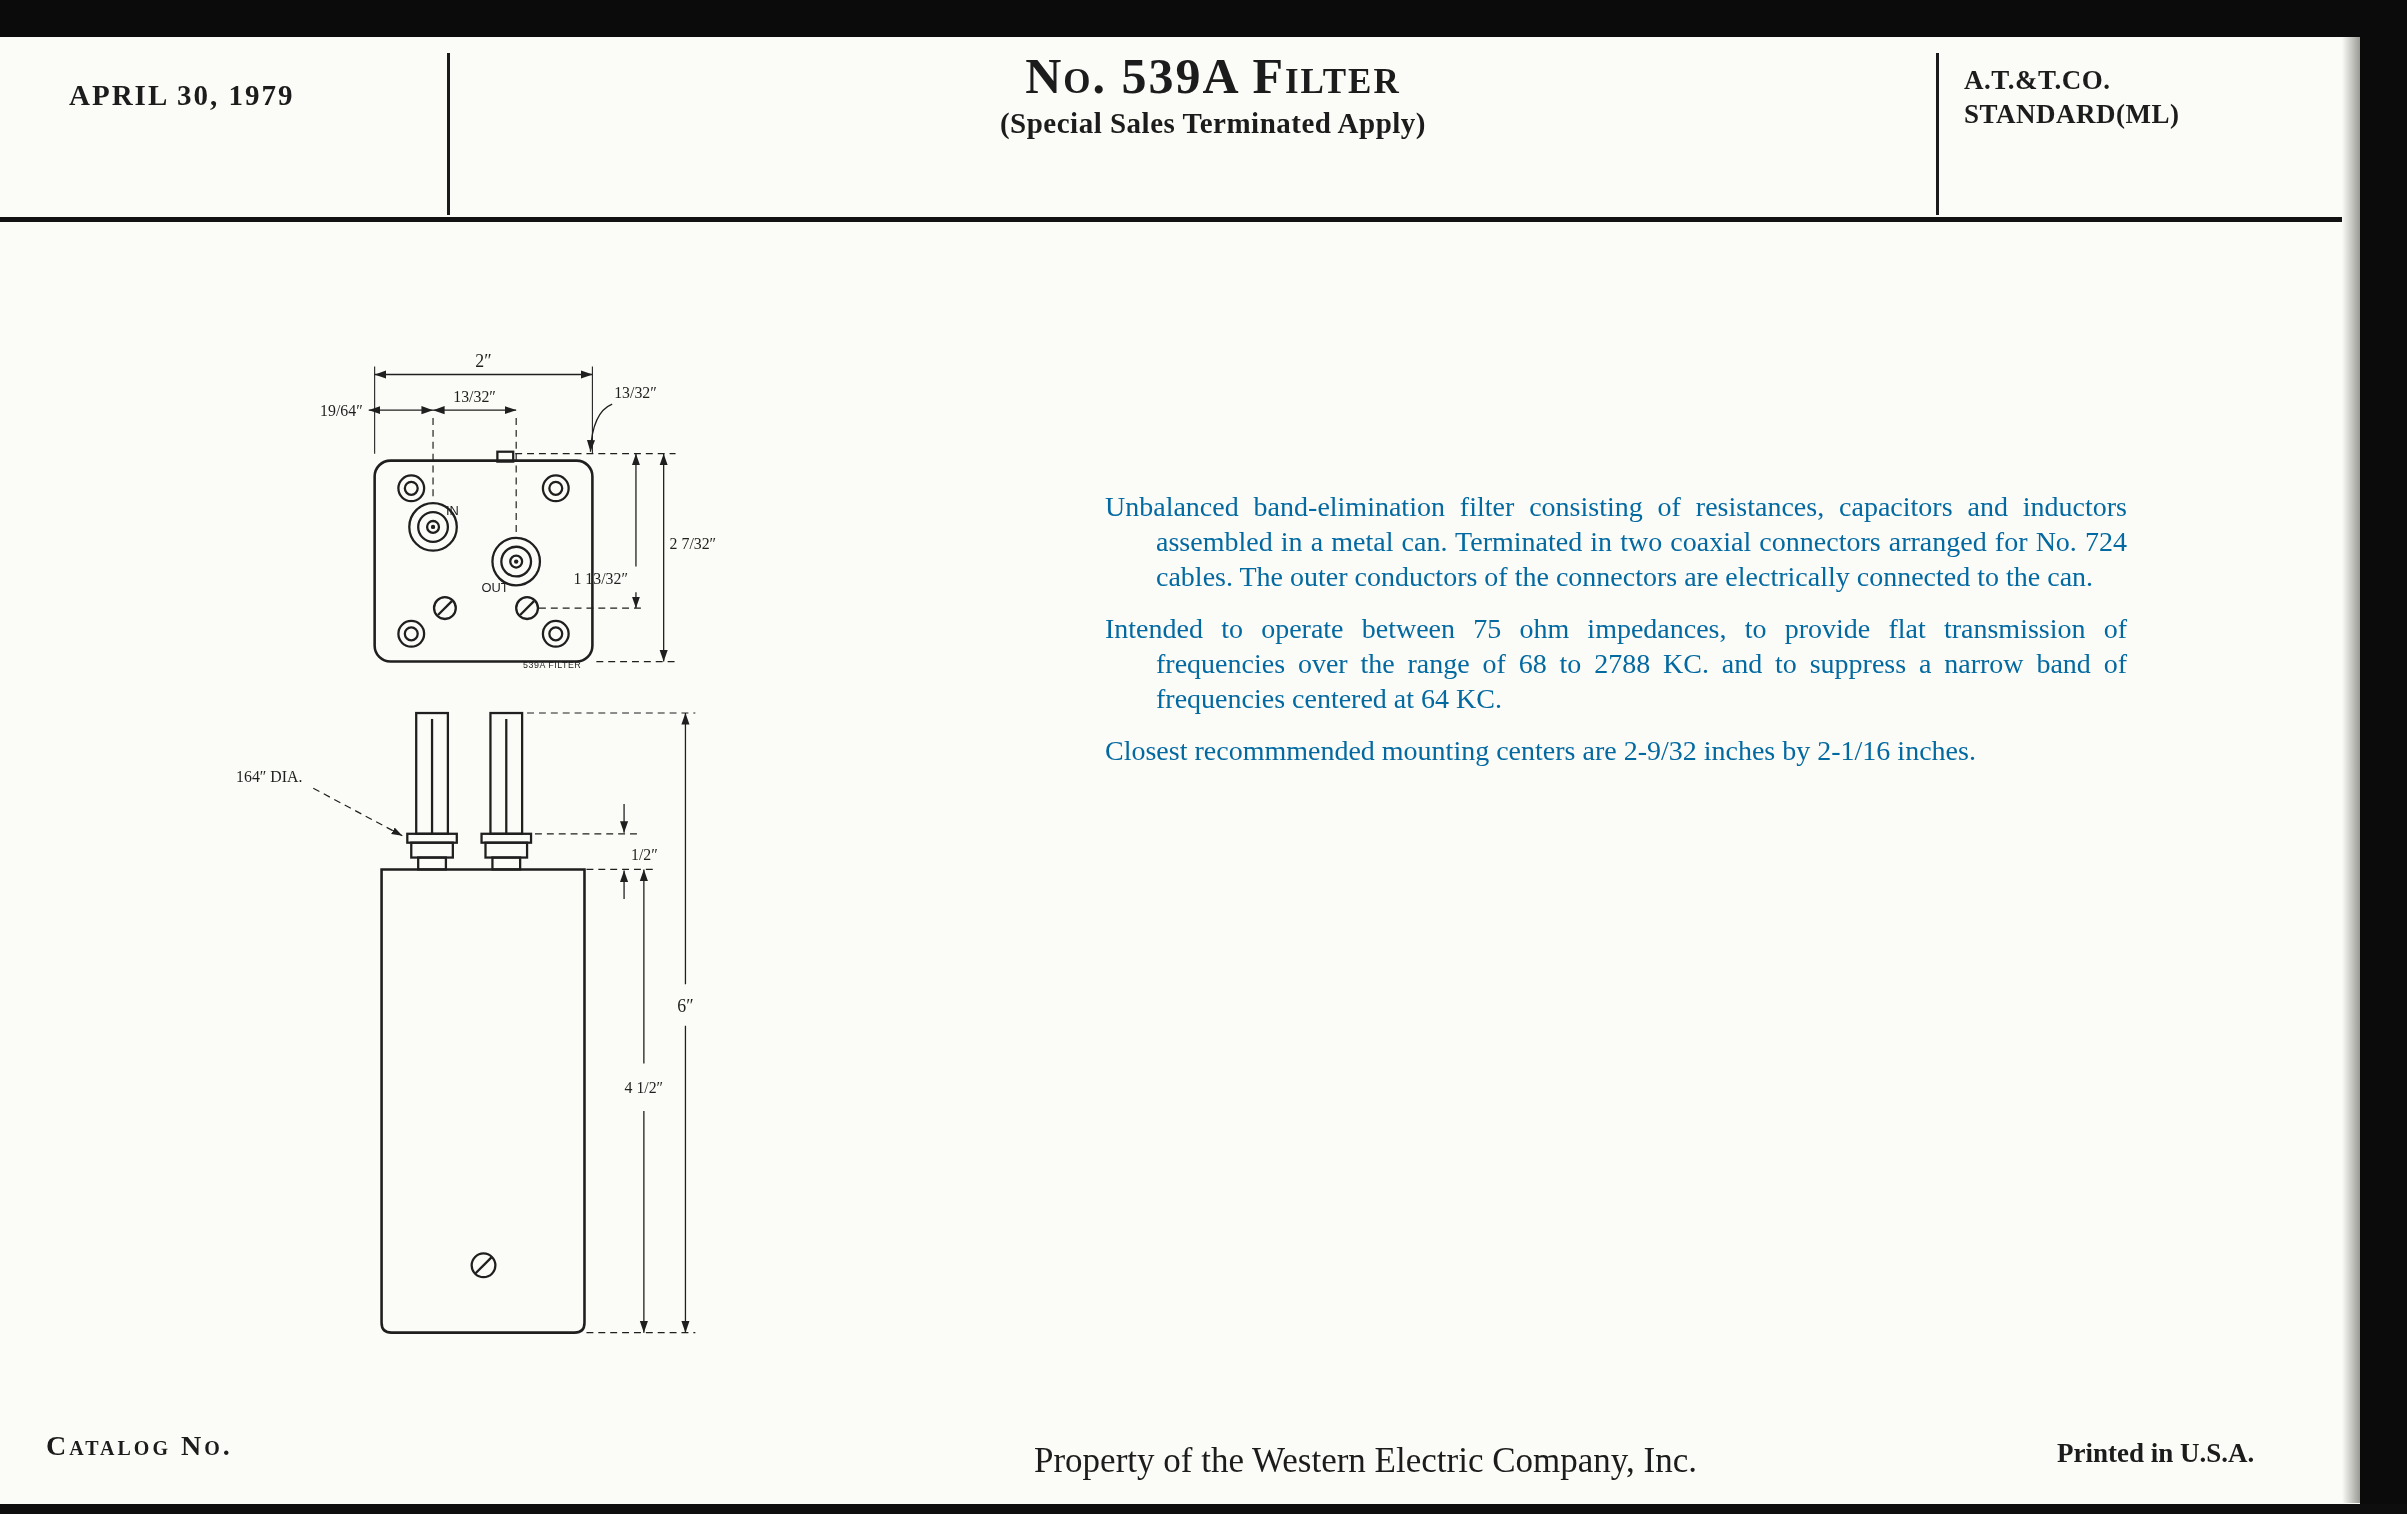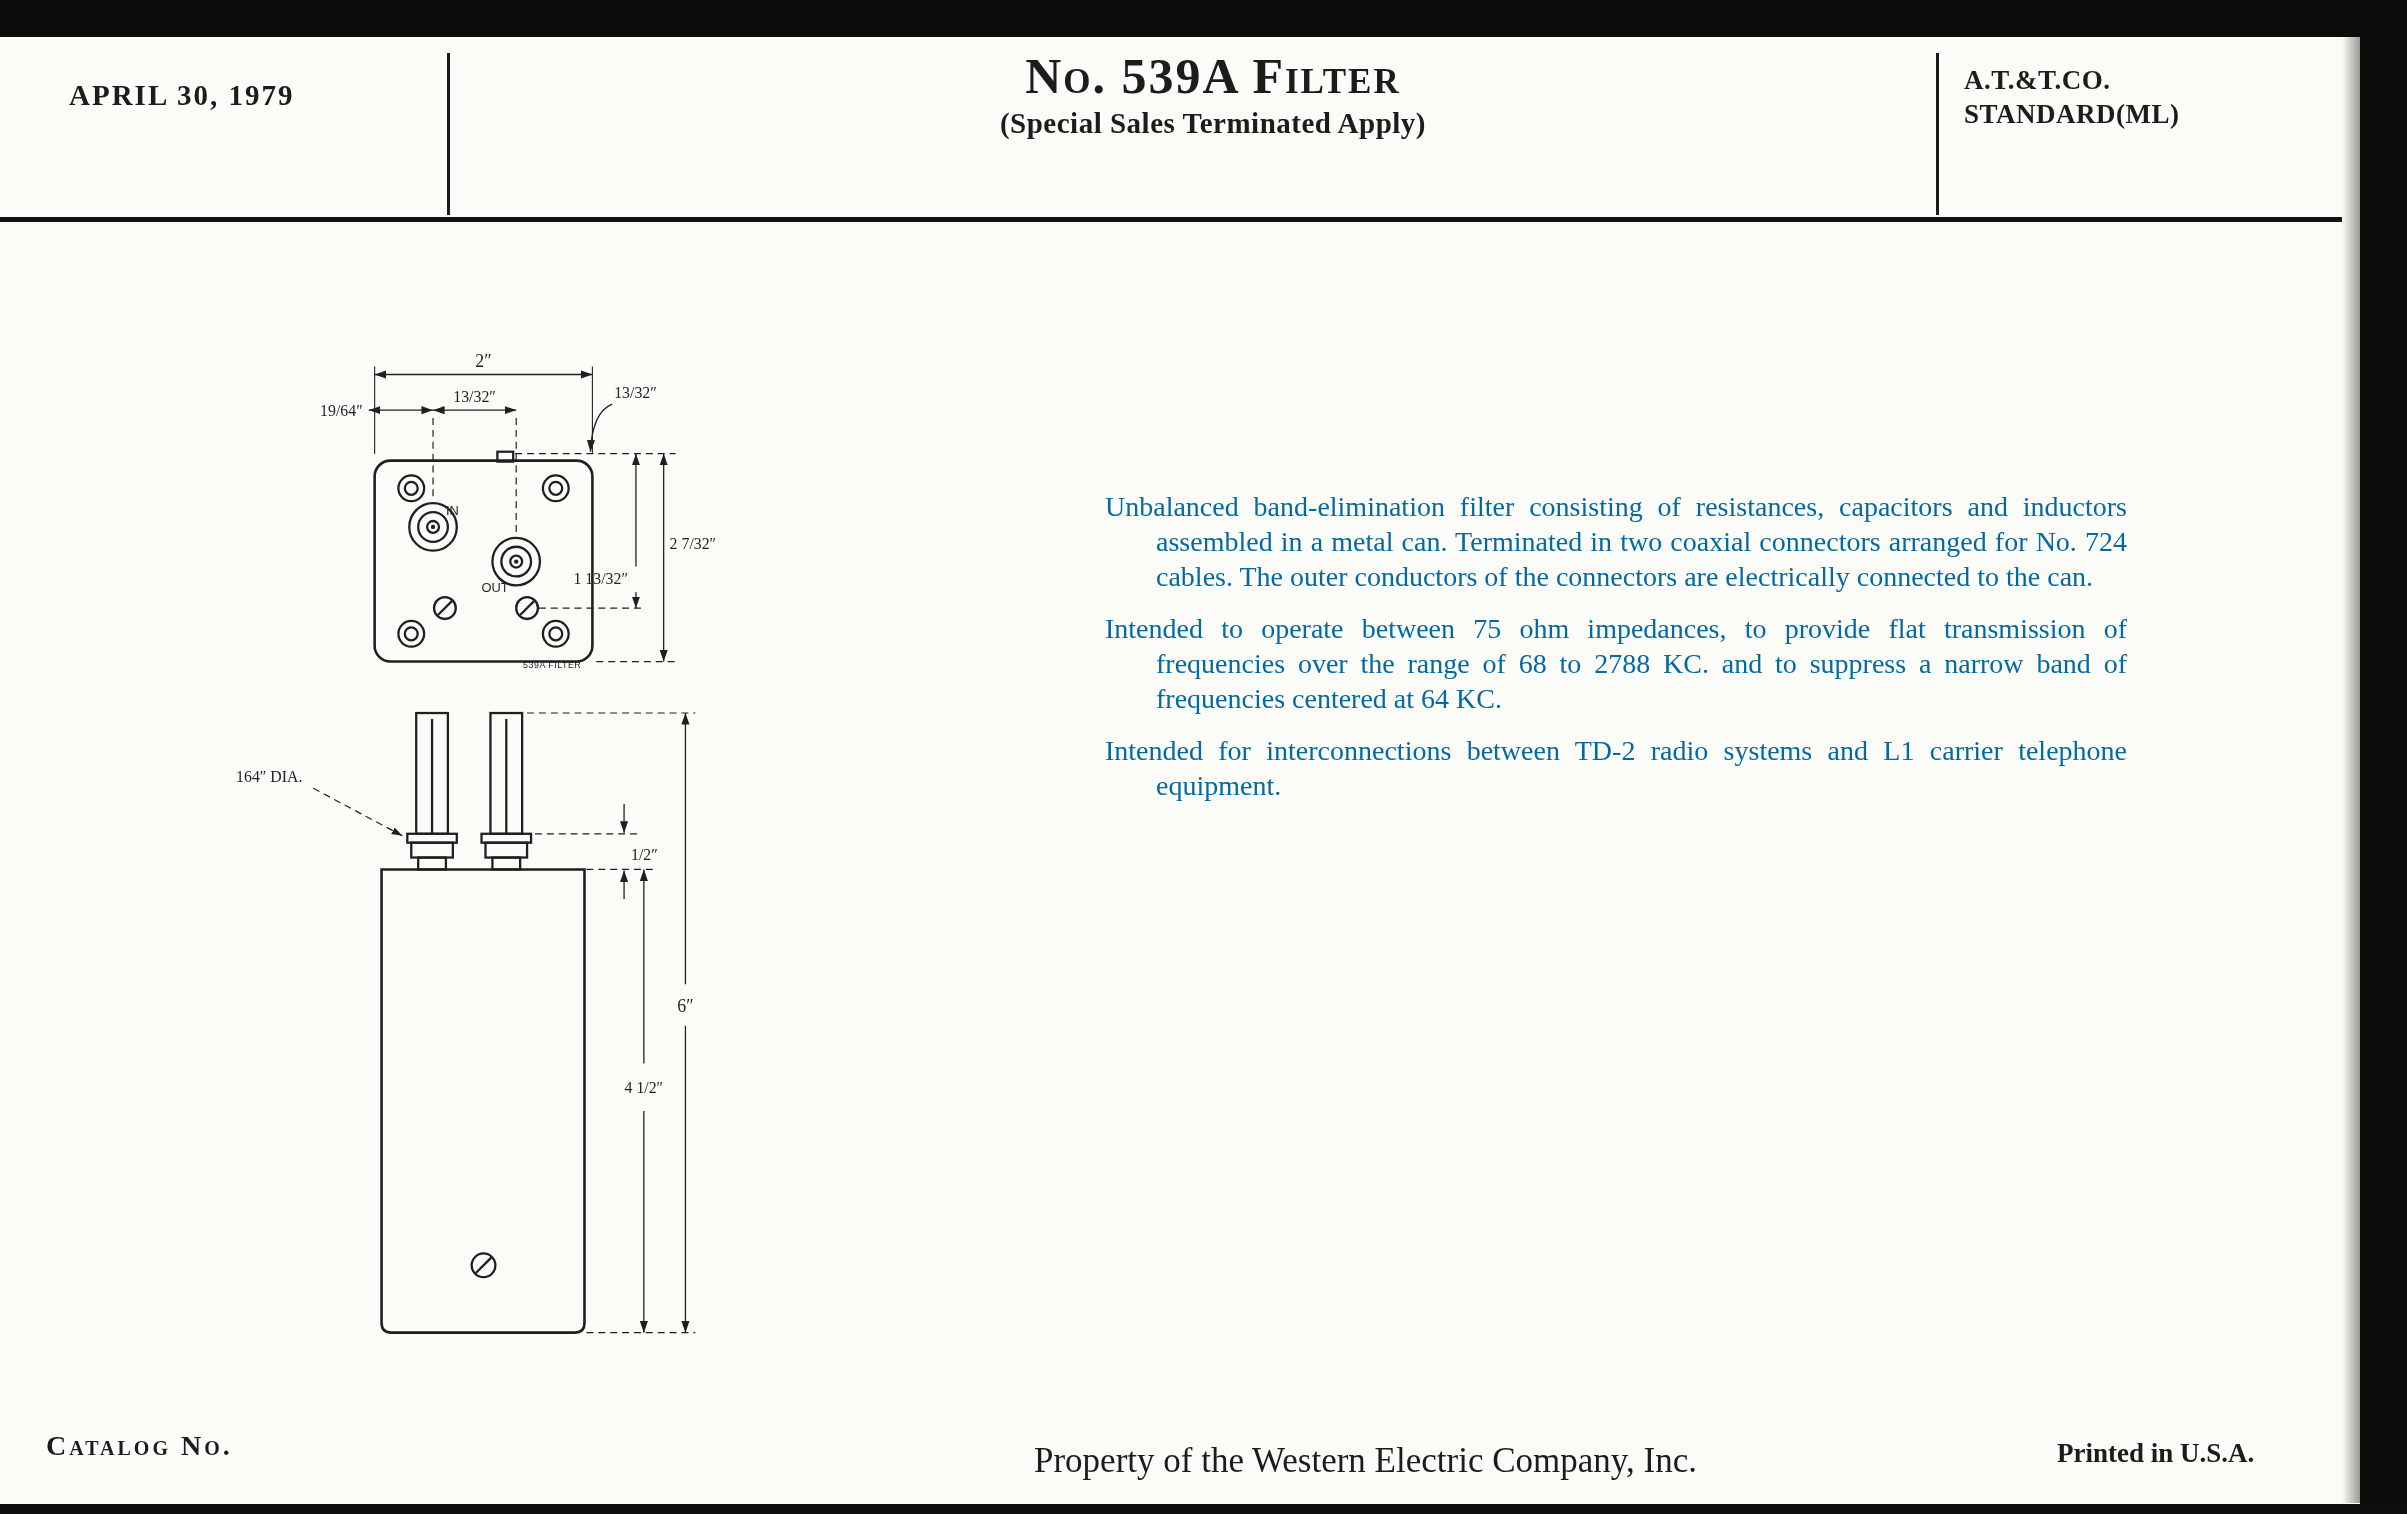--- a/index.html
+++ b/index.html
@@ -227,21 +227,21 @@
     <g>
       <line class="dim" x1="420" y1="548" x2="420" y2="744" marker-start="url(#arw)"></line>
       <line class="dim" x1="420" y1="792" x2="420" y2="1016" marker-end="url(#arw)"></line>
       <text class="lbl" x="420" y="774" text-anchor="middle">4 1/2″</text>
     </g>
   </svg>
 
   <section class="description">
     <p>Unbalanced band-elimination filter consisting of resistances, capacitors and inductors assembled in a metal can.  Terminated in two coaxial connectors arranged for No. 724 cables.  The outer conductors of the connectors are electrically connected to the can.</p>
     <p>Intended to operate between 75 ohm impedances, to provide flat transmission of frequencies over the range of 68 to 2788 KC. and to suppress a narrow band of frequencies centered at 64 KC.</p>
-    <p>Intended for interconnections between TD-2 radio systems and L1 carrier telephone equipment.</p>
+    <p>Closest recommmended mounting centers are 2-9/32 inches by 2-1/16 inches.</p>
   </section>
 
   <div class="ftr-catalog">Catalog No.</div>
   <div class="ftr-property">Property of the Western Electric Company, Inc.</div>
   <div class="ftr-printed">Printed in U.S.A.</div>
 
   <div class="scan-top"></div>
   <div class="scan-right-fade"></div>
   <div class="scan-right"></div>
   <div class="scan-bottom"></div>

